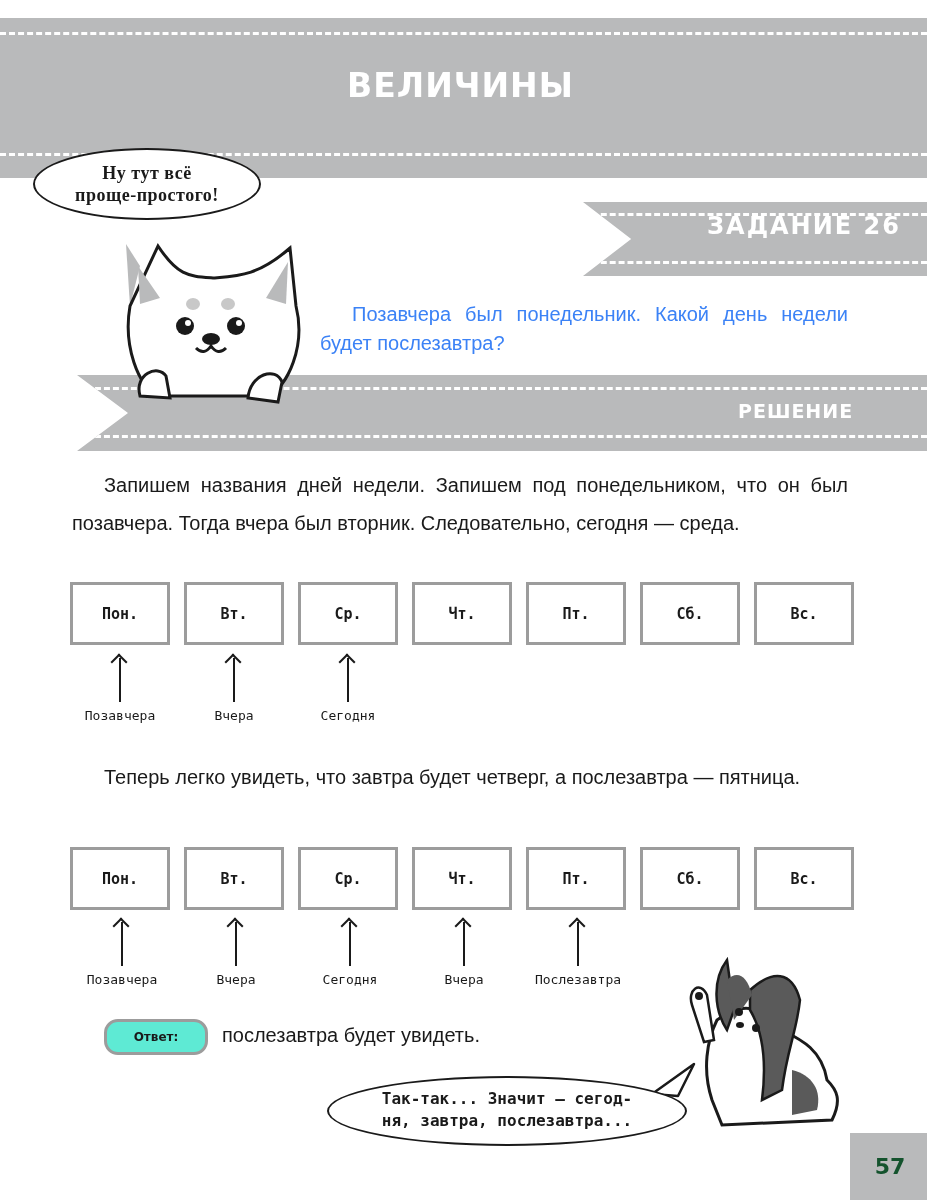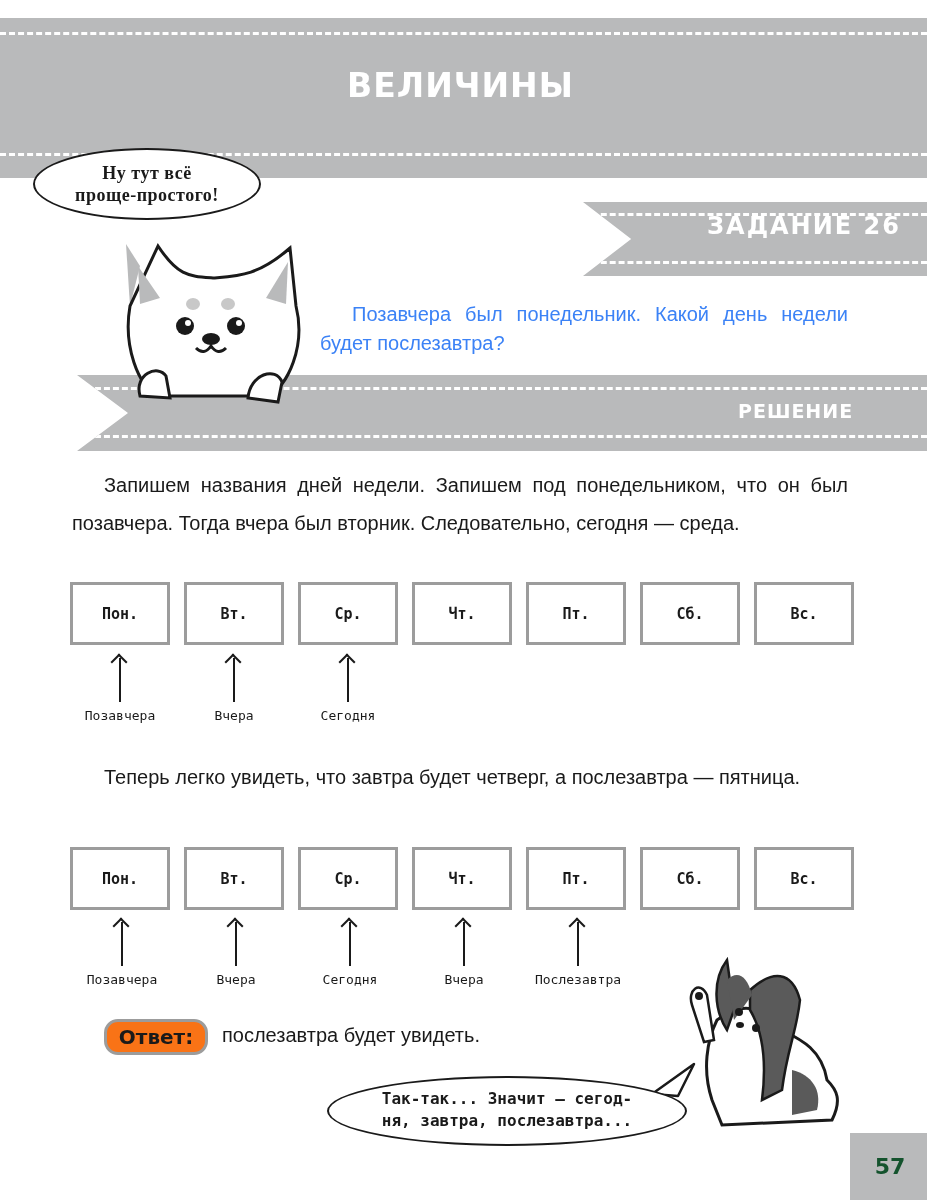--- a/index.html
+++ b/index.html
@@ -81,22 +81,22 @@
     transform: rotate(45deg); transform-origin: center;
   }
   .arrow-label {
     position: absolute; left: -30px; right: -30px; text-align: center;
     font-family: "DejaVu Sans Mono", monospace; font-weight: normal; font-size: 13px;
     white-space: nowrap;
   }
 
   .answer-box {
     position: absolute; left: 104px; top: 1019px; width: 104px; height: 36px;
-    border: 3px solid #9c9c9c; border-radius: 14px; background: #f97316;
-    font-family: "DejaVu Sans", sans-serif; font-weight: bold; font-size: 20px;
+    border: 3px solid #9c9c9c; border-radius: 14px; background: #5eead4;
+    font-family: "DejaVu Sans", sans-serif; font-weight: bold; font-size: 12px;
     display: flex; align-items: center; justify-content: center;
   }
   .answer-text {
     position: absolute; left: 222px; top: 1024px; font-size: 20px;
   }
 
   .speech2 {
     position: absolute; left: 327px; top: 1076px; width: 360px; height: 70px;
     background: #fff; border: 2.5px solid #1a1a1a; border-radius: 50% / 50%;
     text-align: center; font-family: "DejaVu Sans Mono", monospace; font-weight: bold;

